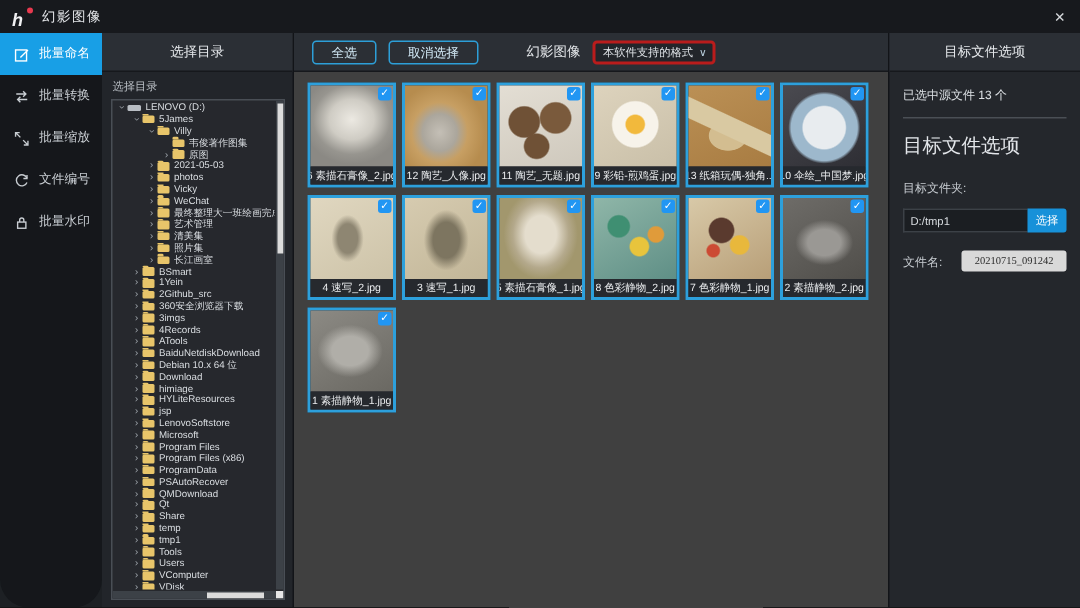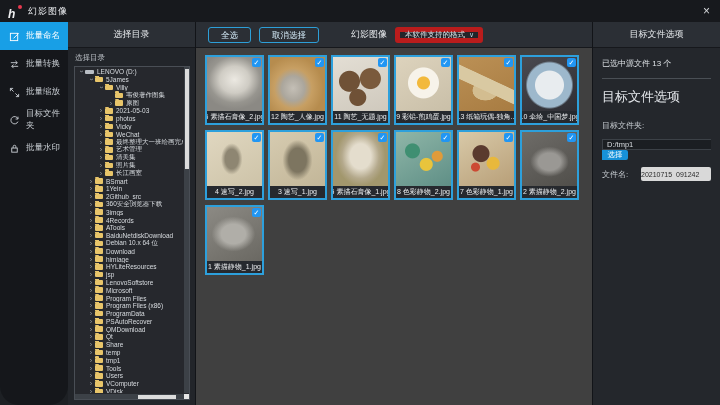--- a/index.html
+++ b/index.html
@@ -49,49 +49,49 @@
   .hthumb  { position:absolute; right:8px; top:0.5px; width:38px; height:4px; background:#dcdcdc; }
   .scorner { position:absolute; right:0; bottom:0; width:5px; height:5px; background:#e6e6e6; }
 
   
   .mainheader { height:26px; background:#2b2f35; border-bottom:1px solid #16181c;
                 display:flex; align-items:center; padding-left:12px; }
   .tb-btn { height:16px; padding:0 12px; border:1px solid #2d9fd8; border-radius:3px;
             background:transparent; color:#d5ecf9; font-size:8.5px; line-height:14px; cursor:default; }
   .tb-btn + .tb-btn { margin-left:8px; }
   .fmt-label { margin-left:32px; font-size:9px; color:#e4e7ea; }
-  .fmt-select { margin-left:8px; height:16px; min-width:66px; border:5px solid #b91c1c; border-radius:3px;
+  .fmt-select { margin-left:8px; height:16px; min-width:66px; border:2px solid #b91c1c; border-radius:3px;
                 display:flex; align-items:center; padding:0 4px 0 5px; background:#22252a;
                 font-size:7.5px; color:#dfe3e7; gap:4px; cursor:default; }
   .fmt-caret { font-size:7px; color:#b9cfdd; }
 
   
   .grid { padding:7px 0 0 9px; width:390px; display:flex; flex-wrap:wrap; gap:5px 4px; }
   .grid-tile { position:relative; width:59px; height:70px; border:2px solid #2da0dc; background:#26292e; }
   .tile-art { width:100%; height:54px; }
   .tile-check { position:absolute; top:1px; right:1px; width:9px; height:9px; background:#2196f3;
                 border-radius:2px; color:#fff; font-size:7px; line-height:9px; text-align:center; }
   .tile-label { height:12px; display:flex; align-items:center; justify-content:center;
                 font-size:7px; color:#eceef0; background:#26292e; white-space:nowrap; overflow:hidden; }
 
   
   .rp-body { position:relative; height:357px; padding:8px 9px 0 9px; }
   .rp-summary { font-size:8px; color:#dde1e5; margin-top:2px; }
   .rp-divider { border-bottom:1px solid #4a4f55; margin:9px 0; }
   .rp-title { font-size:13px; color:#e3e6ea; }
   .rp-label { font-size:8px; color:#c7ccd1; margin-top:14px; }
-  .folder-row { display:flex; margin-top:8px; height:16px;flex-direction:column; }
+  .folder-row { display:flex; margin-top:8px; height:16px; }
   .folder-input { flex:1; min-width:0; height:16px; background:#1b1e22; border:1px solid #3c4147; border-right:none;
                   color:#d8dce0; font-size:7.5px; padding:0 4px; font-family:"Liberation Sans",sans-serif; }
   .choose-btn { width:26px; height:16px; background:#1791d9; border:none; color:#fff; font-size:7.5px;
                 border-radius:0 2px 2px 0; cursor:default; }
   .inline-row { display:flex; align-items:center; margin-top:12px; }
   .inline-row .rp-inline-label { font-size:8px; color:#c7ccd1; width:42px; }
   .name-input { width:70px; height:14px; background:#d9d9d9; border:none; border-radius:2px;
-                color:#2a2a2a; font-size:7px; font-family:Liberation Sans, sans-serif; }
+                color:#2a2a2a; font-size:7px; text-align:center; font-family:Liberation Serif, serif; }
   .spin-box { position:relative; width:34px; height:14px; background:#d9d9d9; border-radius:2px;
               display:flex; align-items:center; justify-content:center; font-size:7.5px; color:#2a2a2a; }
   .spin-arrows { position:absolute; right:2px; top:1px; display:flex; flex-direction:column; line-height:5px; }
   .spin-arrows span { font-size:4.5px; color:#555; }
   .save-btn { position:absolute; left:13px; right:13px; bottom:13px; height:18px; background:#1791d9;
               border:none; border-radius:2px; color:#fff; font-size:8.5px; cursor:default; }
 </style>
 </head>
 <body>
 
@@ -123,21 +123,21 @@
       <svg width="11" height="11" viewBox="0 0 12 12">
         <path d="M1.5 4.5 v-3 h3 M10.5 7.5 v3 h-3 M1.5 1.5 l3.5 3.5 M10.5 10.5 L7 7" fill="none" stroke="#c8cdd2" stroke-width="1"></path>
       </svg>
       <span>批量缩放</span>
     </div>
     <div class="side-item">
       <svg width="11" height="11" viewBox="0 0 12 12">
         <path d="M9.8 7.2 A4 4 0 1 1 9.8 4.2" fill="none" stroke="#c8cdd2" stroke-width="1"></path>
         <path d="M9.8 1.8 v2.6 h-2.6" fill="none" stroke="#c8cdd2" stroke-width="1"></path>
       </svg>
-      <span>目标文件夹</span>
+      <span>文件编号</span>
     </div>
     <div class="side-item">
       <svg width="11" height="11" viewBox="0 0 12 12">
         <rect x="3" y="5.5" width="6" height="4.5" fill="none" stroke="#c8cdd2" stroke-width="1"></rect>
         <path d="M4.5 5.5 v-1.5 a1.5 1.5 0 0 1 3 0 v1.5" fill="none" stroke="#c8cdd2" stroke-width="1"></path>
       </svg>
       <span>批量水印</span>
     </div>
   </div>
 

